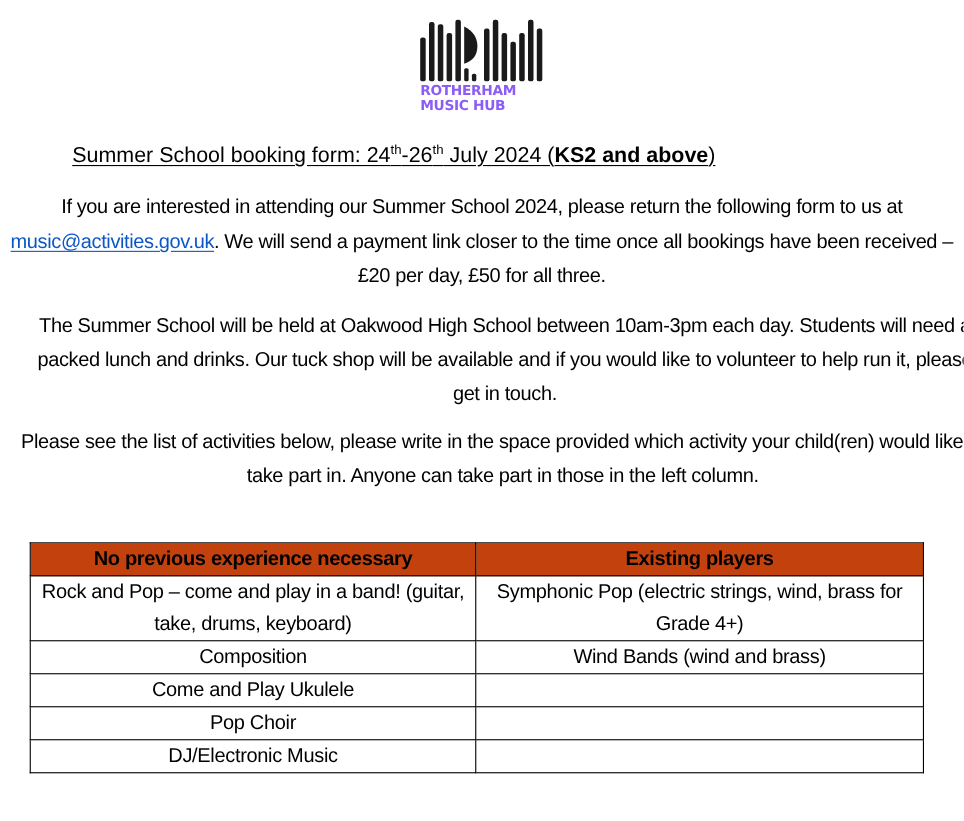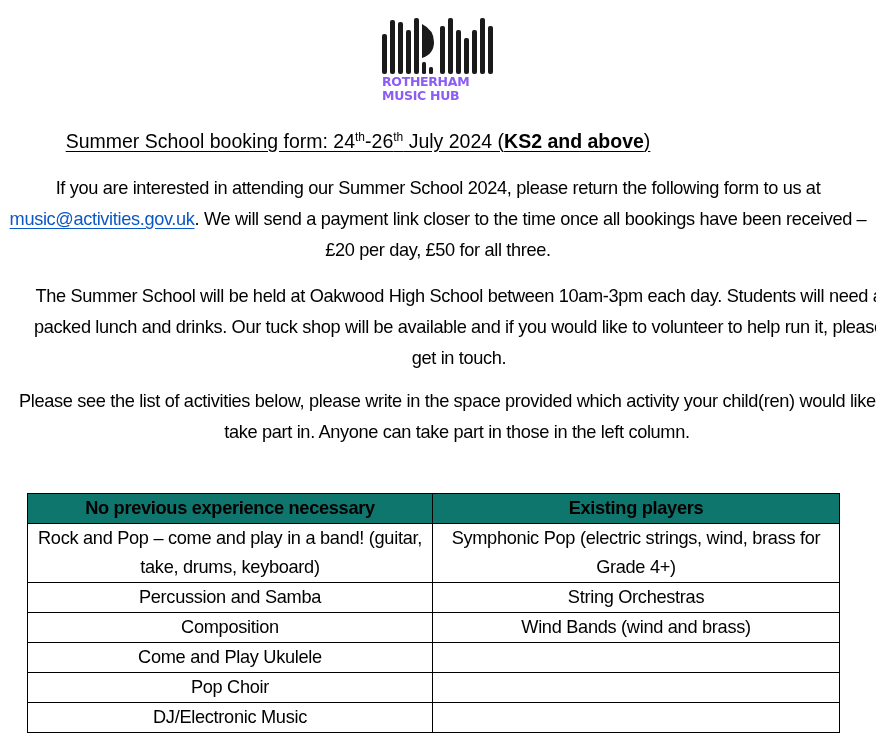--- a/index.html
+++ b/index.html
@@ -38,21 +38,21 @@
       position: absolute; left: 27px; top: 493px; width: 812px;
       border-collapse: collapse; table-layout: fixed;
       font-size: 18.2px; letter-spacing: -0.3px;
     }
     table.activities col.c1 { width: 405px; }
     table.activities col.c2 { width: 407px; }
     table.activities th, table.activities td {
       border: 1.3px solid #000; text-align: center; padding: 0 4px;
       line-height: 29px; height: 29px; vertical-align: middle;
     }
-    table.activities th { background: #0f766e; font-weight: bold; height: 29px; }
+    table.activities th { background: #c2410c; font-weight: bold; height: 29px; }
     table.activities td { background: #fff; font-weight: normal; }
   </style>
 </head>
 <body>
 
 <div class="logo">
   <svg width="116" height="62" viewBox="0 0 116 62">
     <g fill="#1a1a1a">
 
       <rect x="2" y="22" width="5" height="40" rx="2"></rect>
@@ -101,24 +101,20 @@
       <th>No previous experience necessary</th>
       <th>Existing players</th>
     </tr>
   </thead>
   <tbody>
     <tr>
       <td>Rock and Pop – come and play in a band! (guitar, take, drums, keyboard)</td>
       <td>Symphonic Pop (electric strings, wind, brass for Grade 4+)</td>
     </tr>
     <tr>
-      <td>Percussion and Samba</td>
-      <td>String Orchestras</td>
-    </tr>
-    <tr>
       <td>Composition</td>
       <td>Wind Bands (wind and brass)</td>
     </tr>
     <tr>
       <td>Come and Play Ukulele</td>
       <td></td>
     </tr>
     <tr>
       <td>Pop Choir</td>
       <td></td>

